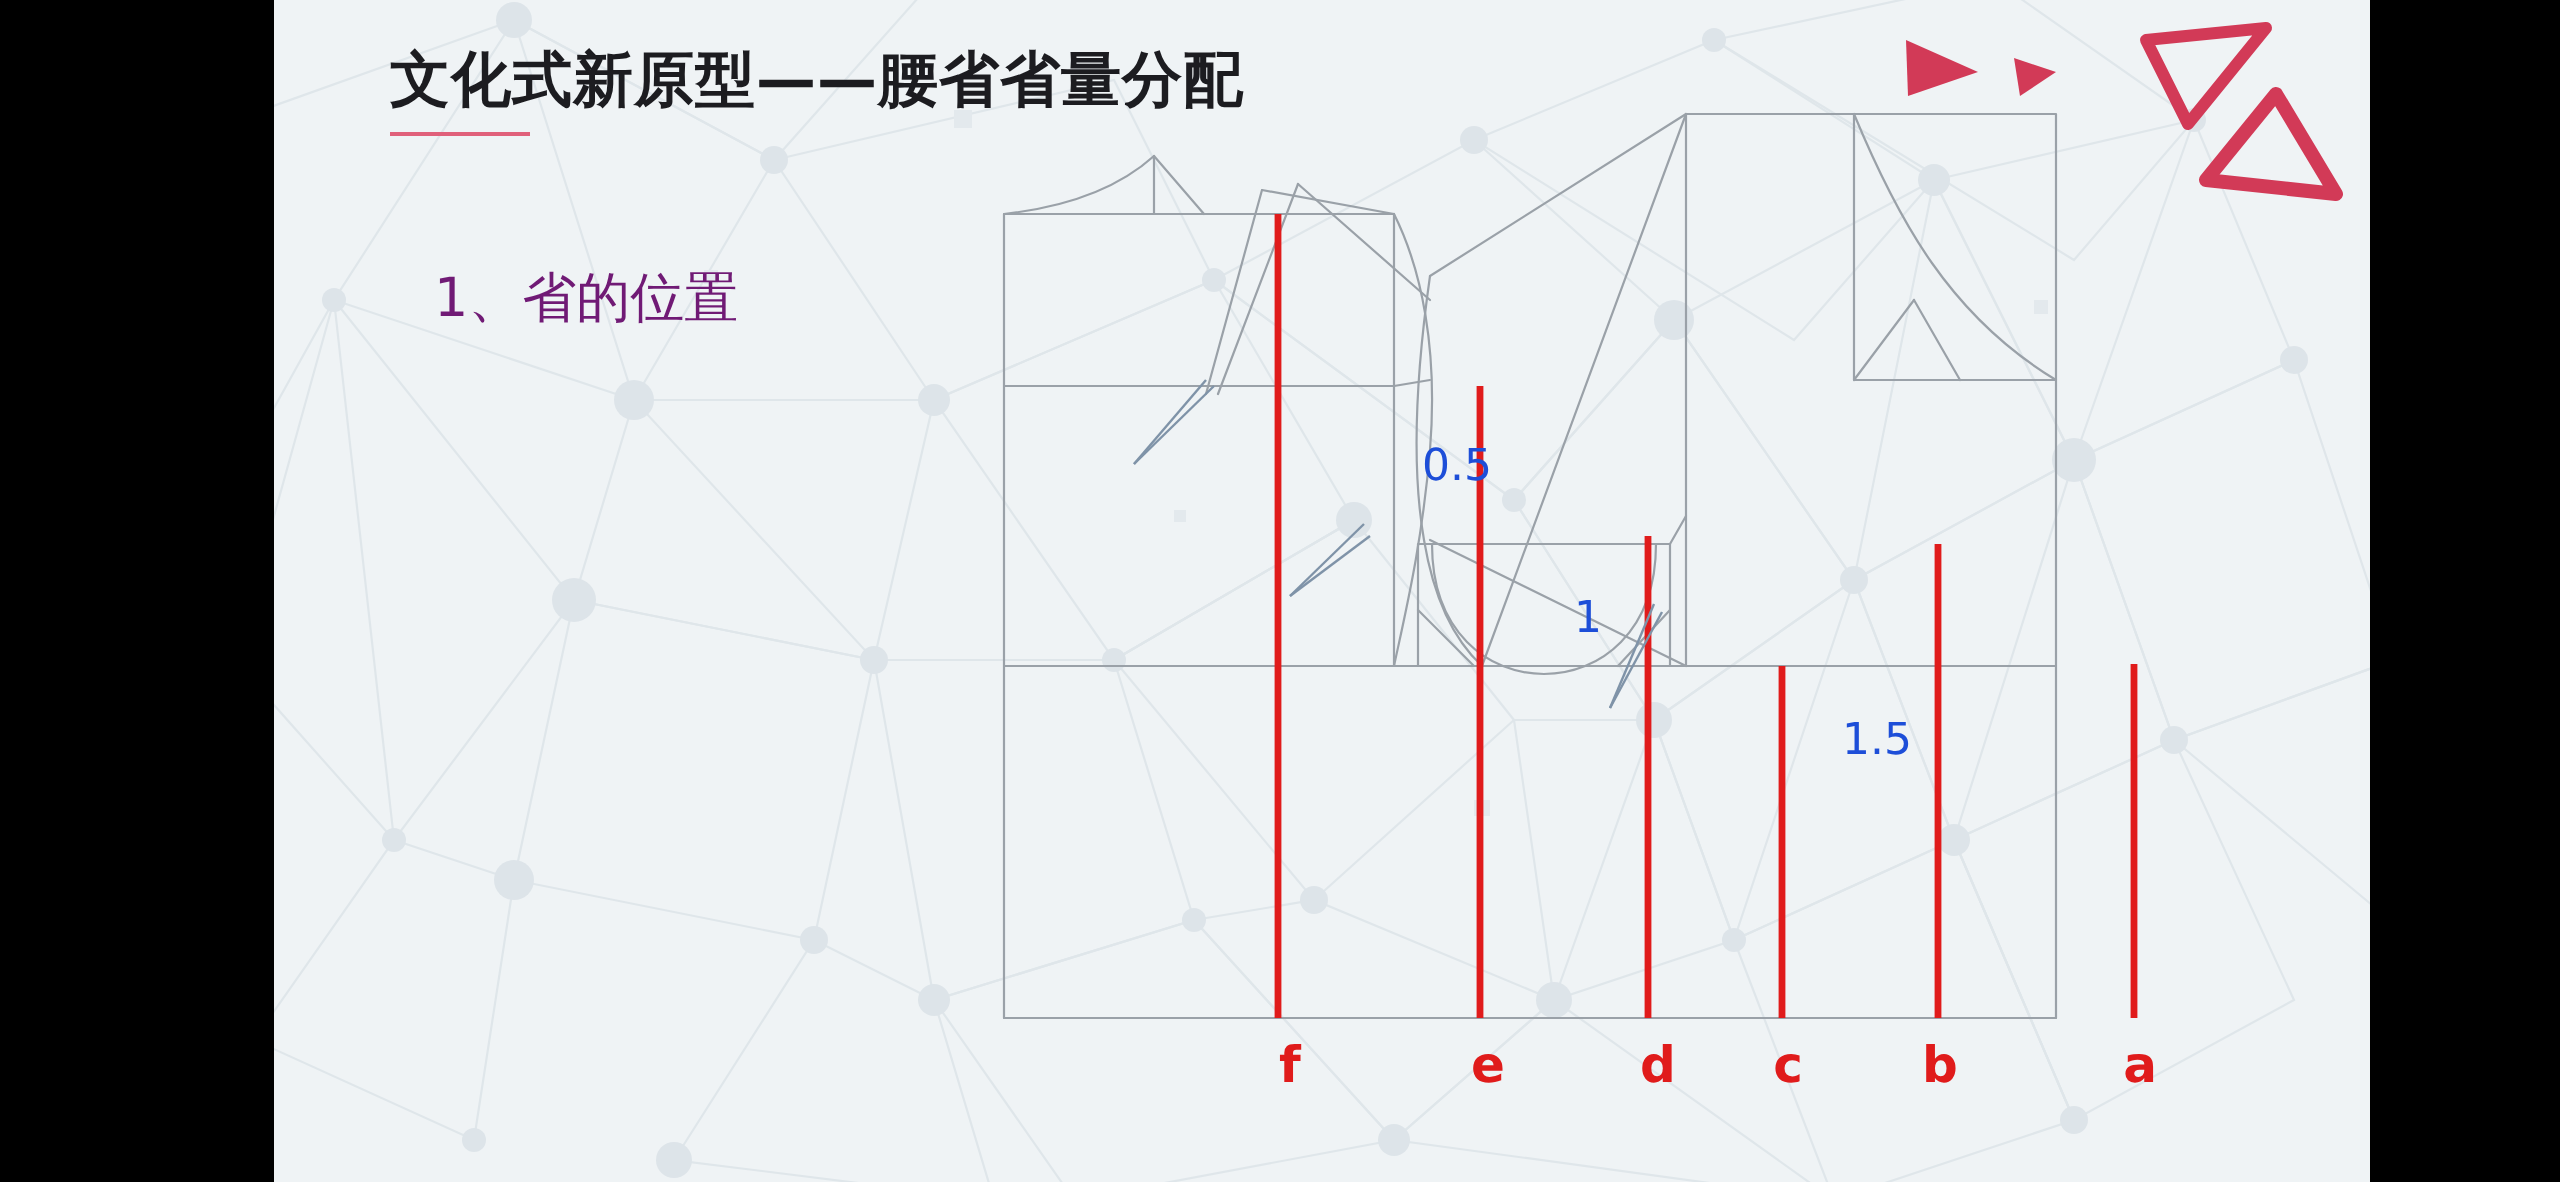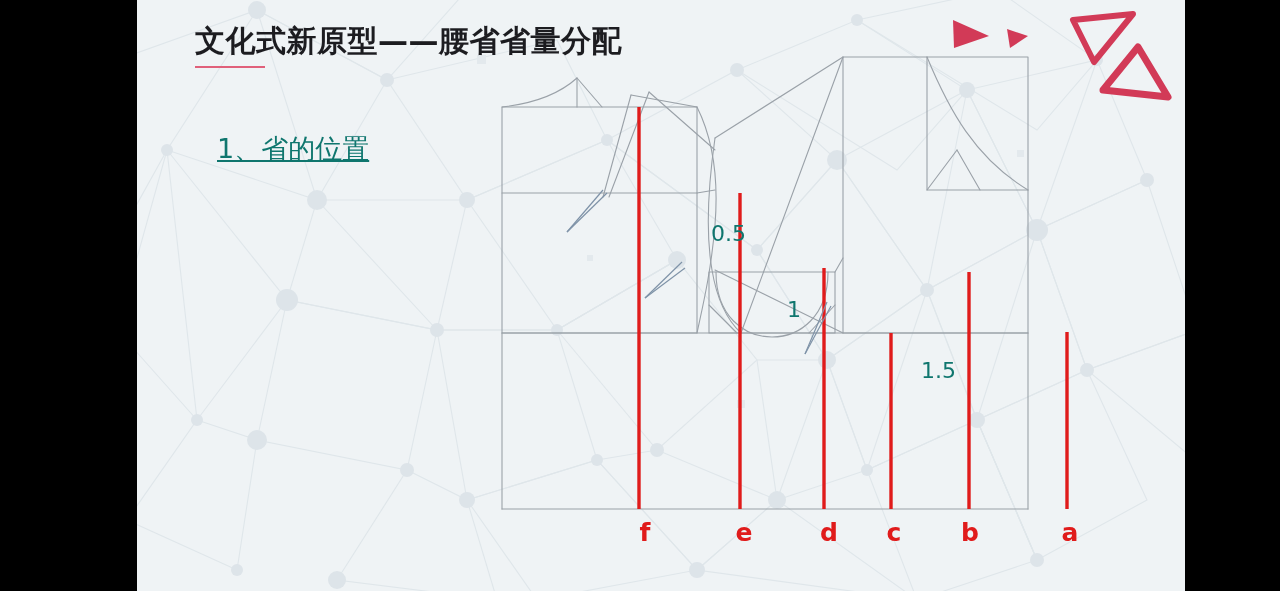--- a/index.html
+++ b/index.html
@@ -75,23 +75,22 @@
 
   
   #subtitle {
     position: absolute;
     left: 80px;
     top: 131px;
     z-index: 10;
     font-family: "DejaVu Sans", "Liberation Sans", sans-serif;
     font-size: 27px;
     font-weight: 400;
-    color: #0f766e;
+    color: #701a75;
     white-space: nowrap;
-    text-decoration: underline;
   }
 
   
   #pattern {
     position: absolute;
     left: 0; top: 0;
     width: 1048px; height: 591px;
     z-index: 5;
     pointer-events: none;
   }
@@ -111,21 +110,21 @@
     z-index: 14;
     pointer-events: none;
   }
 
   
   .measure {
     position: absolute;
     z-index: 16;
     font-family: "DejaVu Sans", "Liberation Sans", sans-serif;
     font-size: 22px;
-    color: #0f766e;
+    color: #1d4ed8;
     white-space: nowrap;
   }
 
   
   .dart-label {
     position: absolute;
     z-index: 16;
     font-family: "DejaVu Sans", "Liberation Sans", sans-serif;
     font-size: 25px;
     font-weight: 700;

